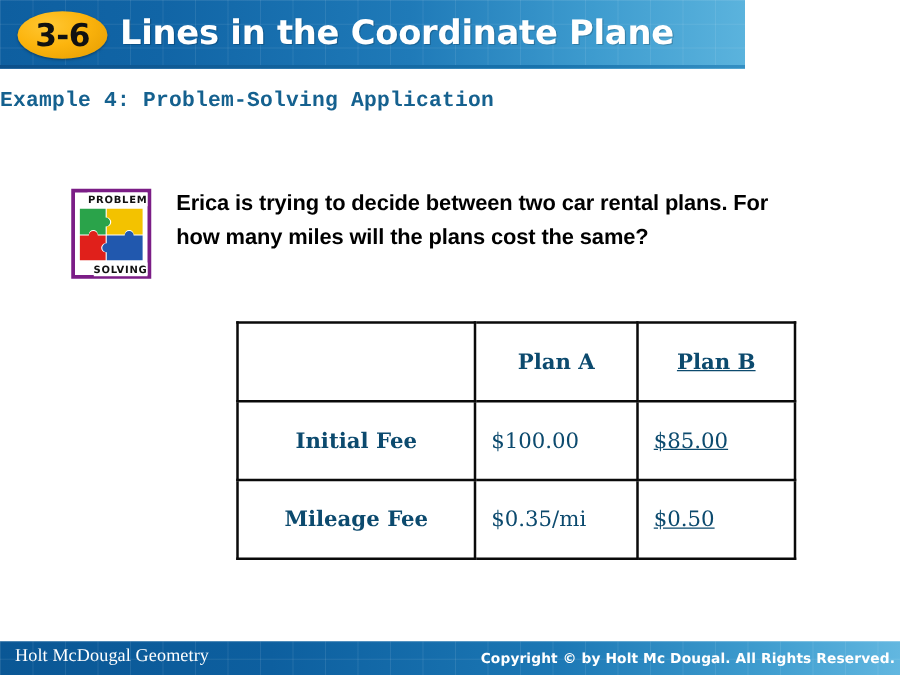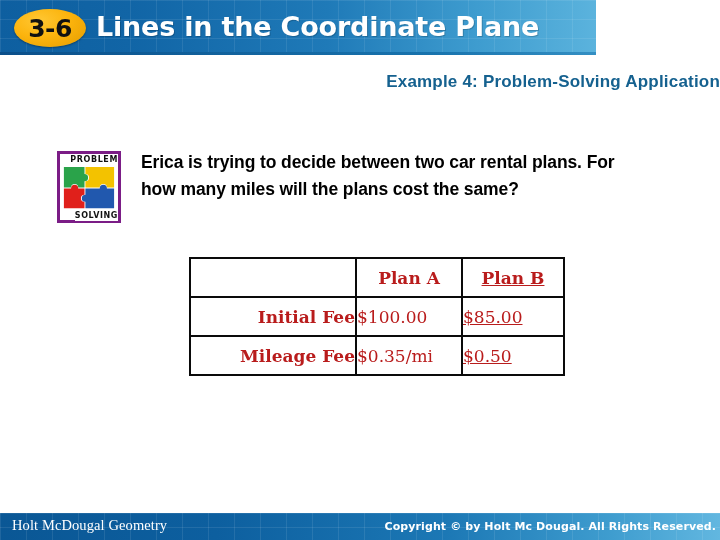--- a/index.html
+++ b/index.html
@@ -79,22 +79,22 @@
     white-space: nowrap;
     text-shadow: 1px 1px 0 rgba(0,0,0,0.18);
   }
 
   
   .subtitle {
     position: absolute;
     left: 0;
     top: 72px;
     width: 720px;
-    text-align: right;
-    font-family: Liberation Sans, sans-serif;
+    text-align: left;
+    font-family: Liberation Mono, monospace;
     font-weight: bold;
     font-size: 17px;
     color: #15618f;
     letter-spacing: 0.2px;
   }
 
   
   .ps-icon {
     position: absolute;
     left: 57px;
@@ -144,29 +144,29 @@
   
   .plan-table {
     position: absolute;
     left: 189px;
     top: 257px;
     border-collapse: collapse;
     background: #ffffff;
   }
   .plan-table td, .plan-table th {
     border: 2.5px solid #0a0a0a;
-    padding: 0;
+    padding: 12px;
     height: 37px;
     font-family: "DejaVu Serif", serif;
     font-size: 17px;
-    color: #b91c1c;
+    color: #0c4a6e;
     vertical-align: middle;
     white-space: nowrap;
   }
-  .col-label { width: 164px; padding-left: 10px; font-weight: bold; text-align: right; }
+  .col-label { width: 164px; padding-left: 10px; font-weight: bold; text-align: center; }
   .col-a     { width: 104px; padding-left: 10px; text-align: left; }
   .col-b     { width: 100px; padding-left: 10px; text-align: left; text-decoration: underline; }
   .hdr-blank { background: #ffffff; }
   .hdr-cell  { font-weight: bold; text-align: center; padding-left: 0; }
 
   
   .footer {
     position: absolute;
     left: 0;
     top: 513px;

